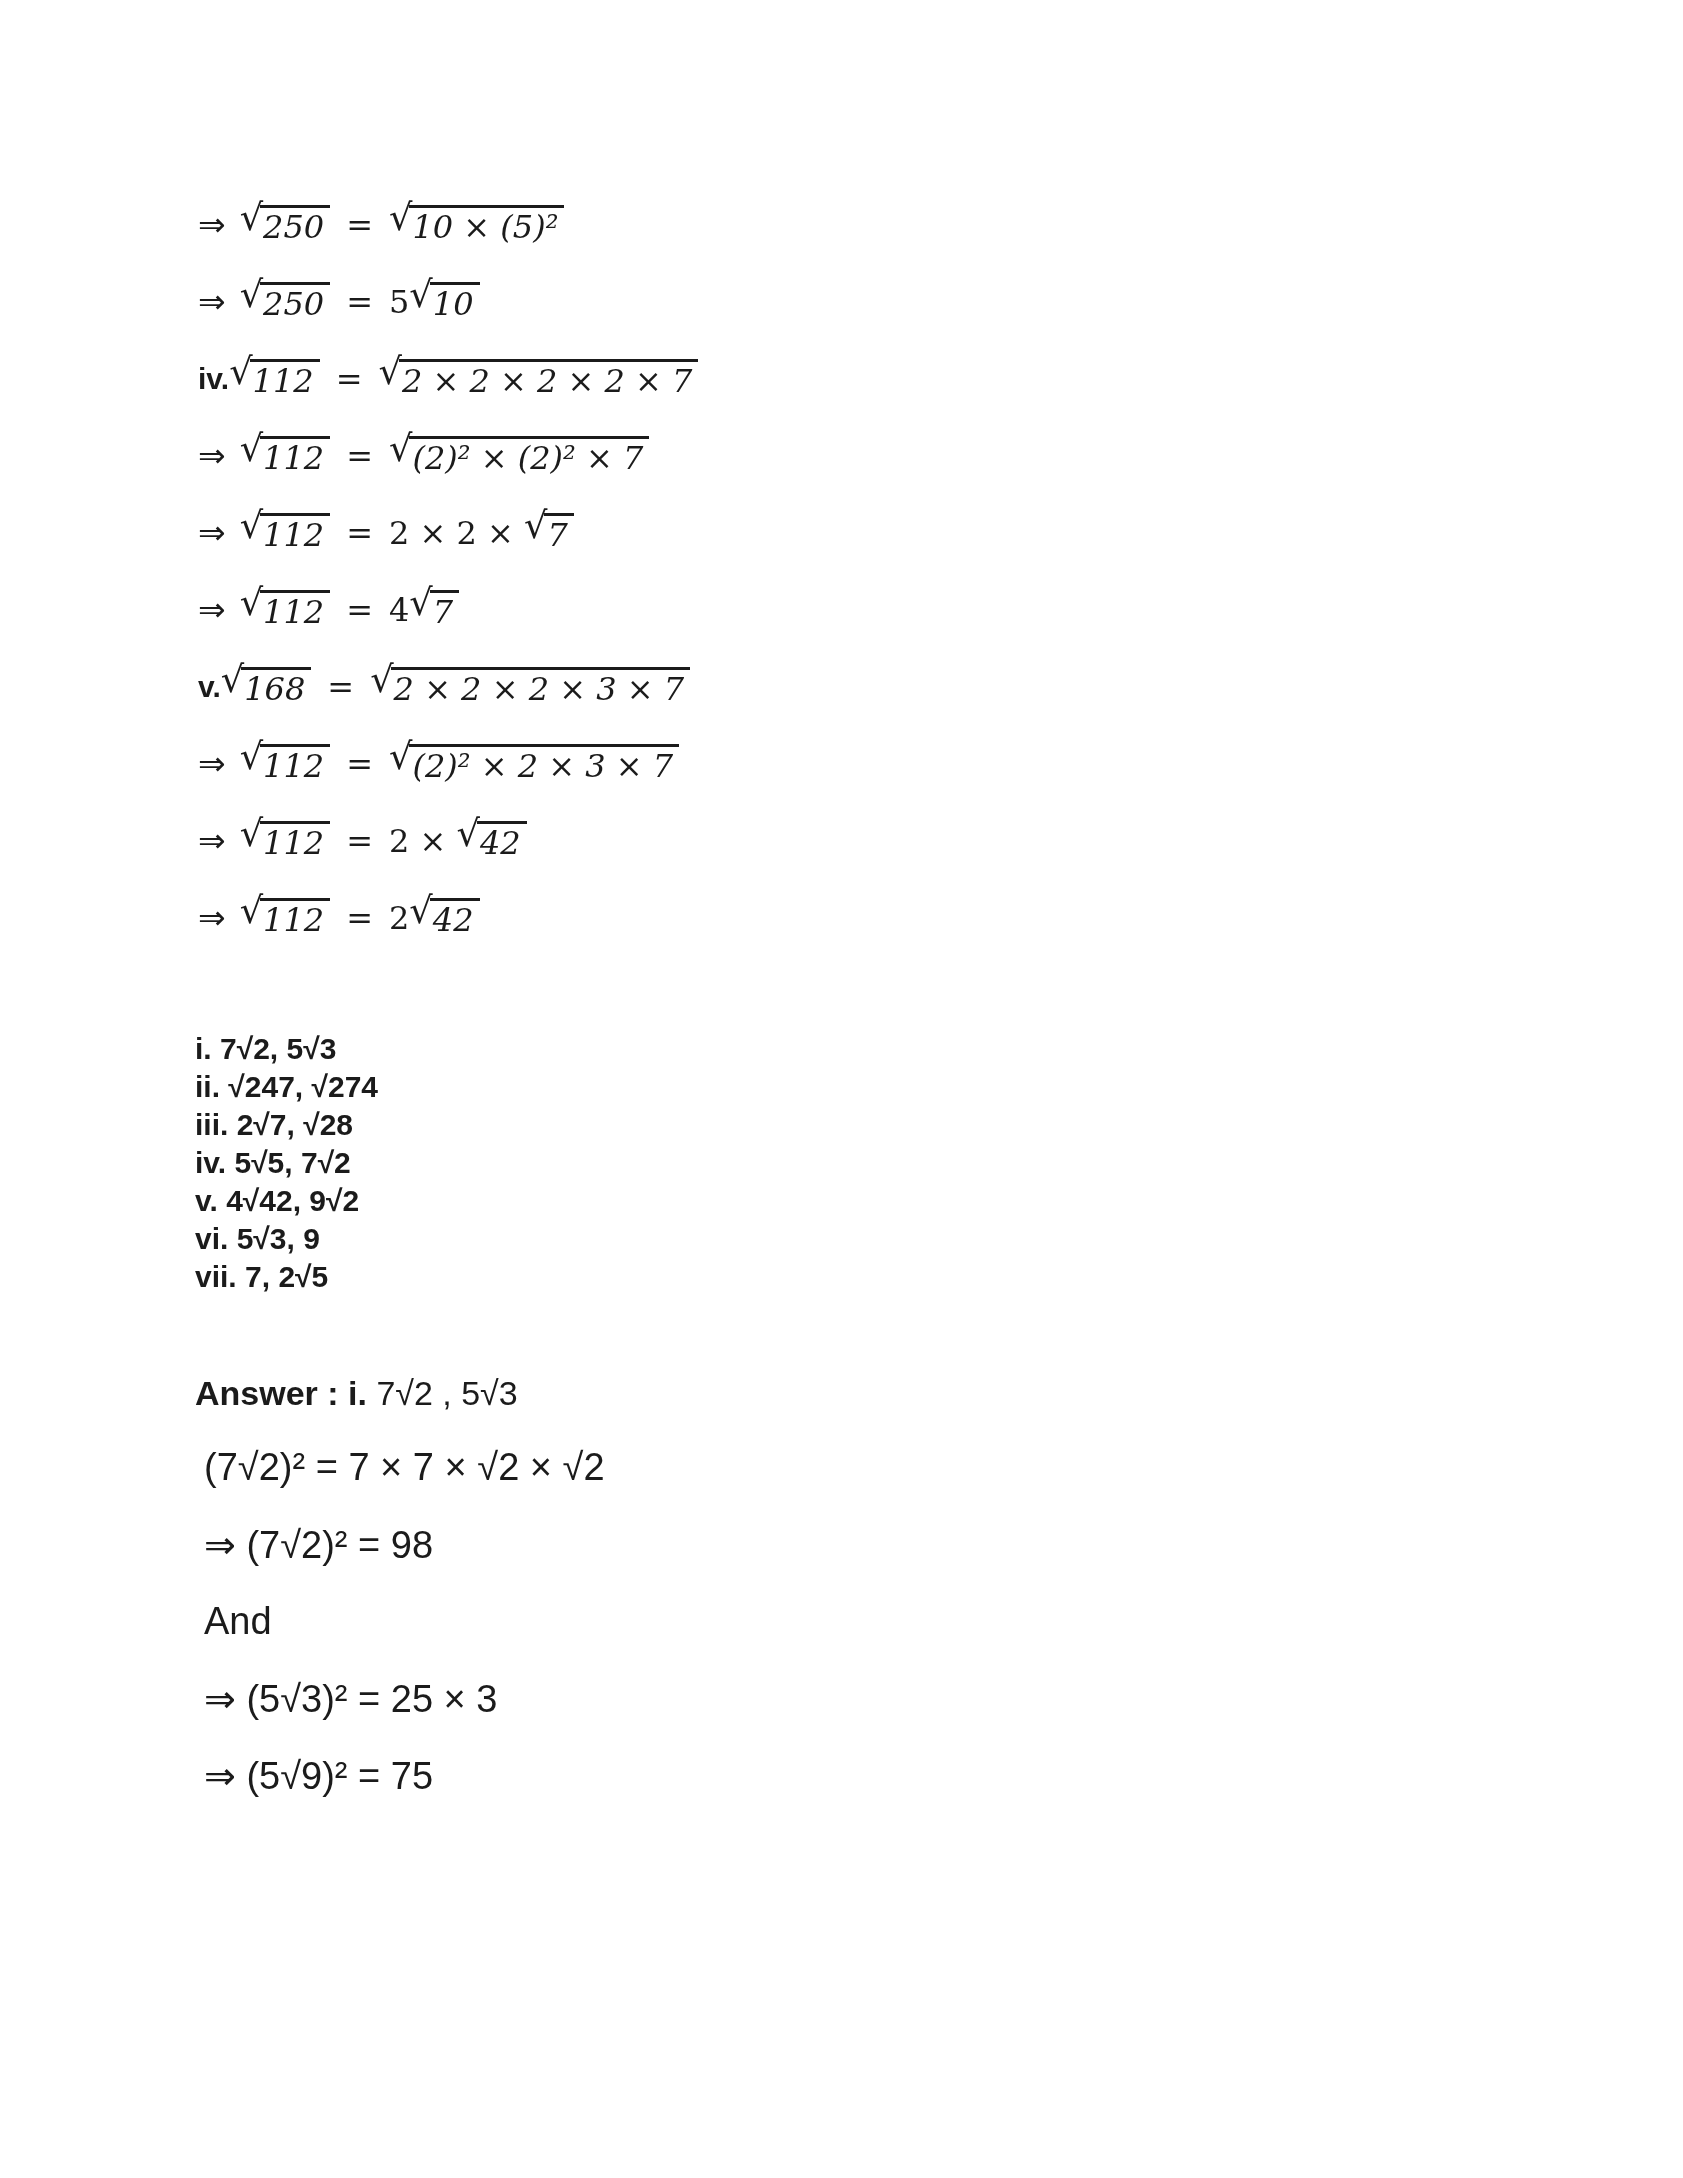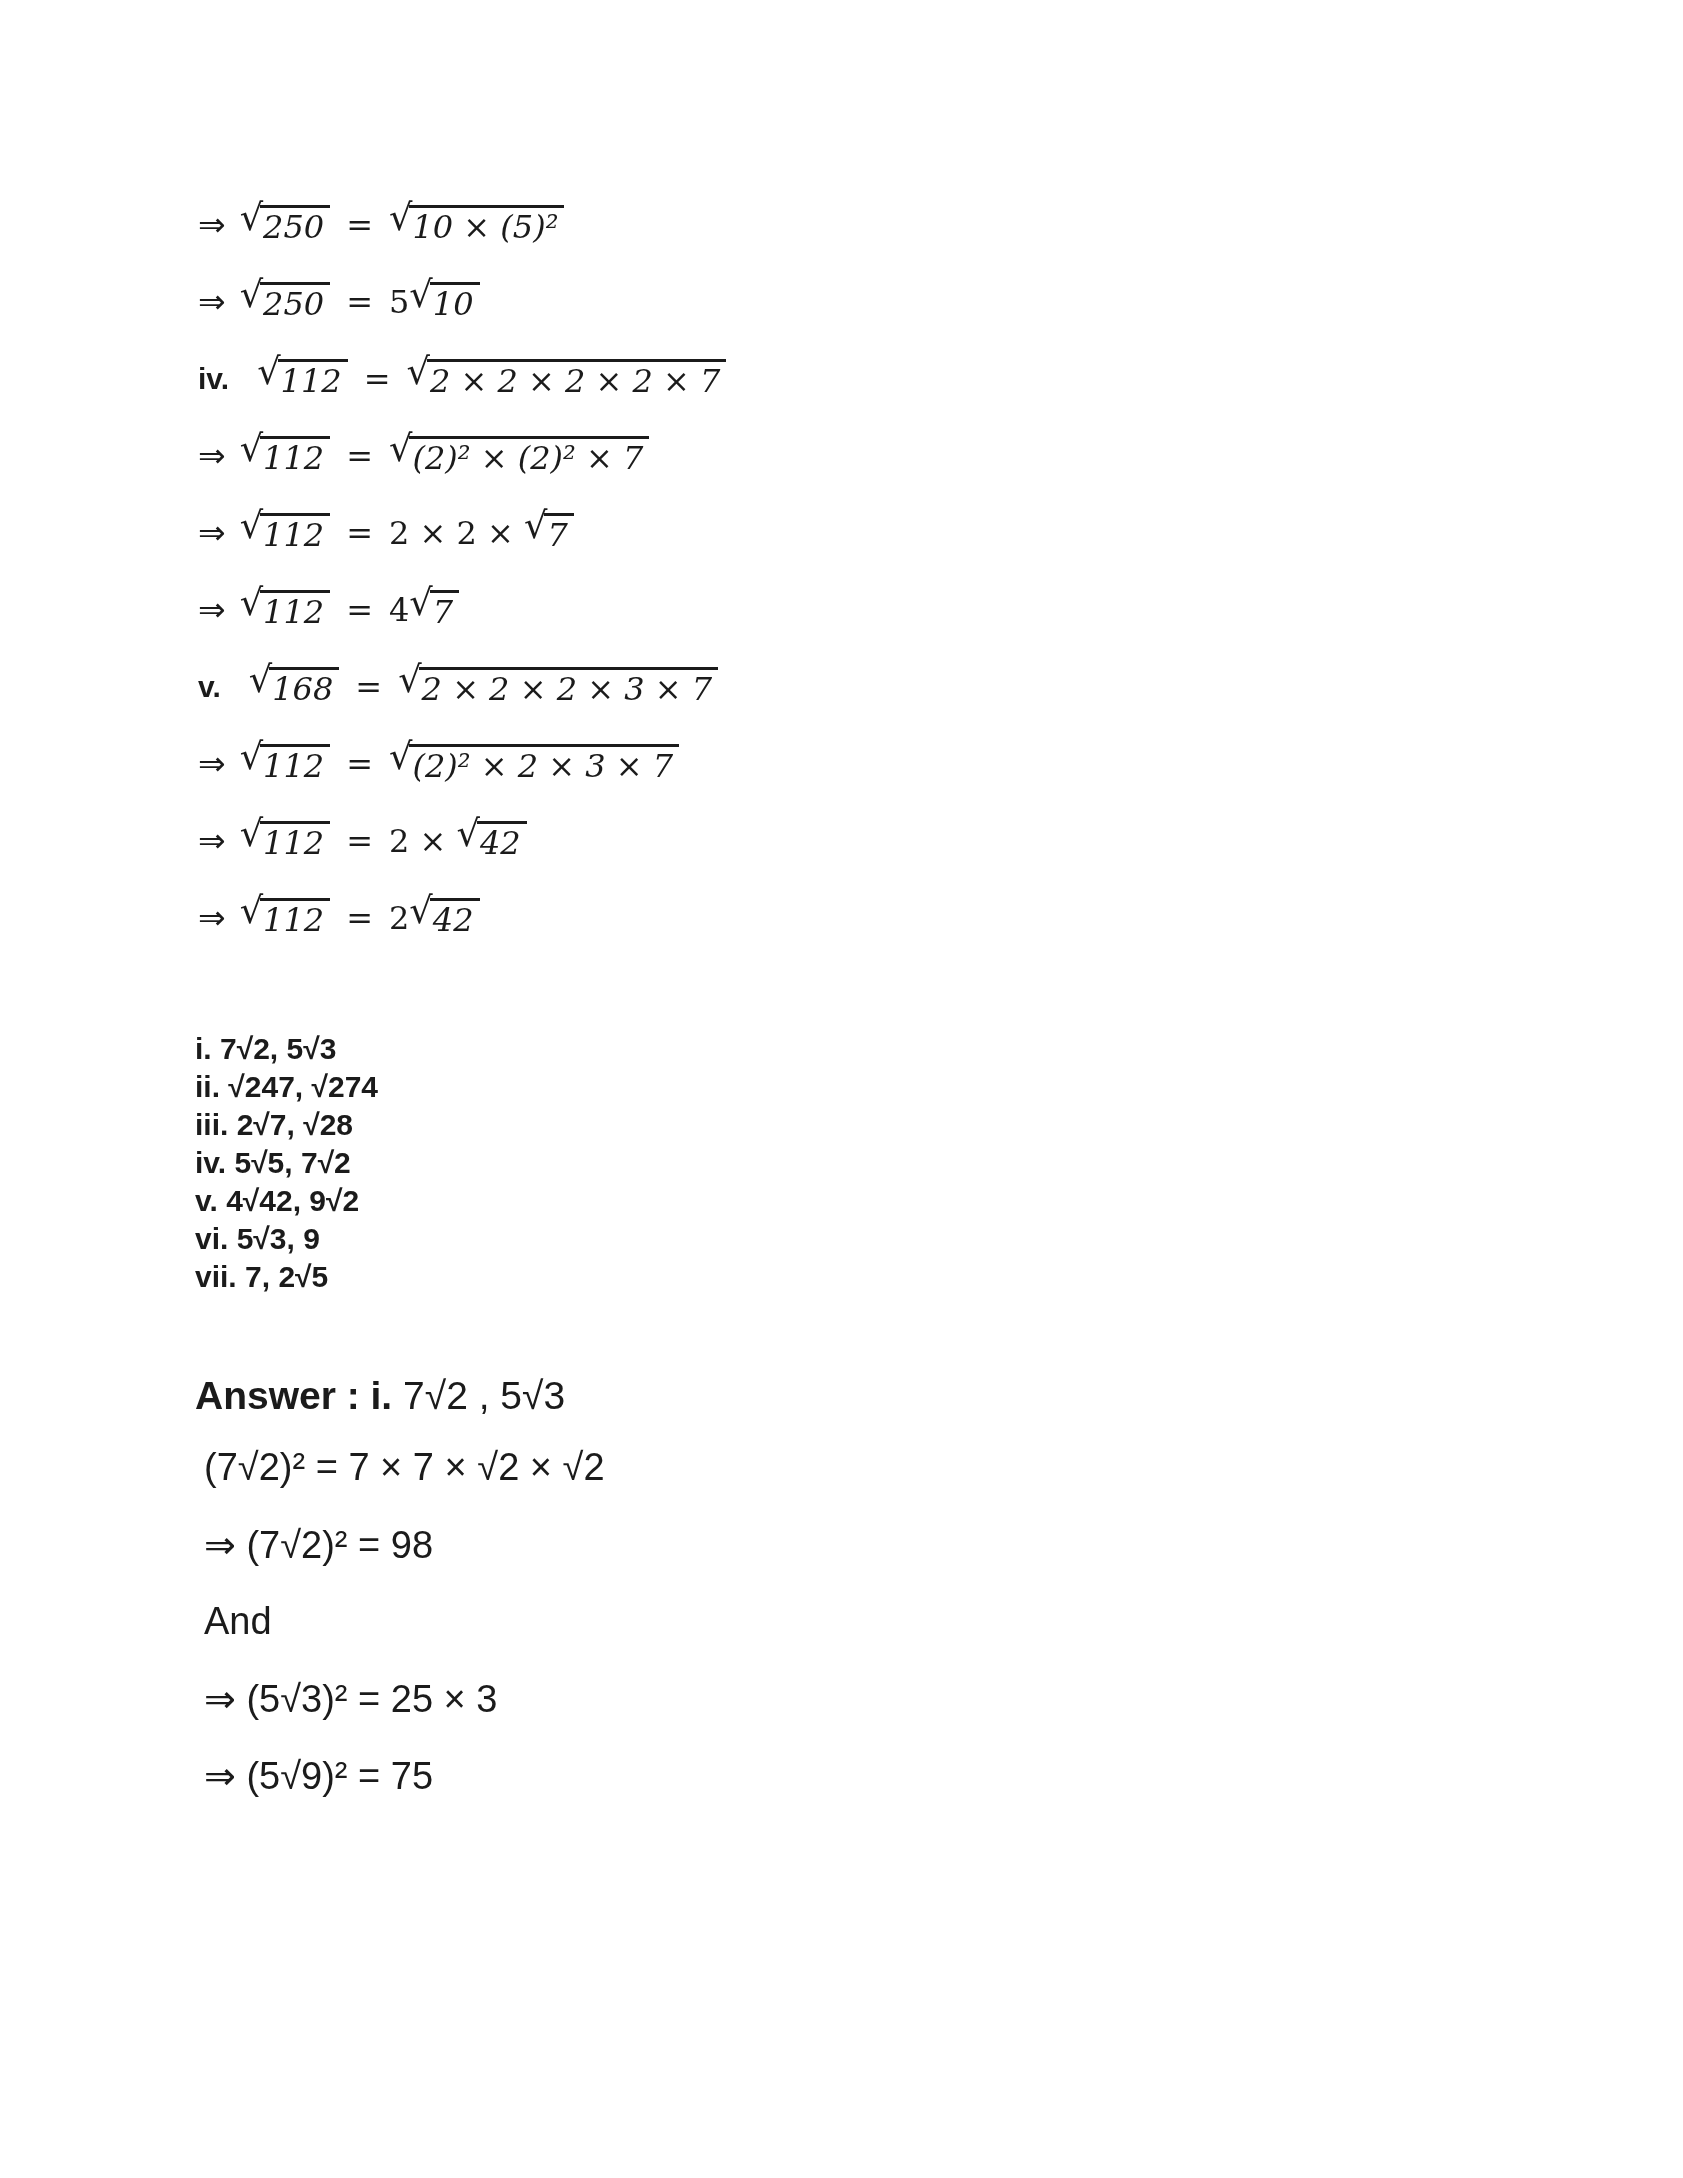--- a/index.html
+++ b/index.html
@@ -26,21 +26,21 @@
   }
   .line-arrow{
     font-family:"DejaVu Sans",sans-serif;
     font-size:33px;
     margin-right:14px;
   }
   .line-label{
     font-family:"Liberation Sans",sans-serif;
     font-weight:700;
     font-size:30px;
-    margin-right:28px;
+    margin-right:0;
   }
   .eq{margin:0 16px;}
   .mtext{white-space:pre;}
   .sqrt{
     display:inline-flex;
     align-items:flex-start;
   }
   .sqrt-sign{
     line-height:1;
     font-size:1.15em;
@@ -61,21 +61,21 @@
     position:absolute;left:195px;top:992px;
     font-size:32px;font-weight:700;
   }
   #surd-list{
     position:absolute;left:195px;top:1030px;
     font-size:30px;font-weight:700;
     line-height:38px;
   }
   #answer-line{
     position:absolute;left:195px;top:1374px;
-    font-size:39px;
+    font-size:34px;
   }
   #answer-line .answer-label{font-weight:700;}
   #answer-line .answer-value{font-weight:400;}
   #answer-steps{
     position:absolute;left:204px;top:1429px;
     font-size:38px;
   }
   .answer-step{
     height:77px;
     display:flex;align-items:center;

